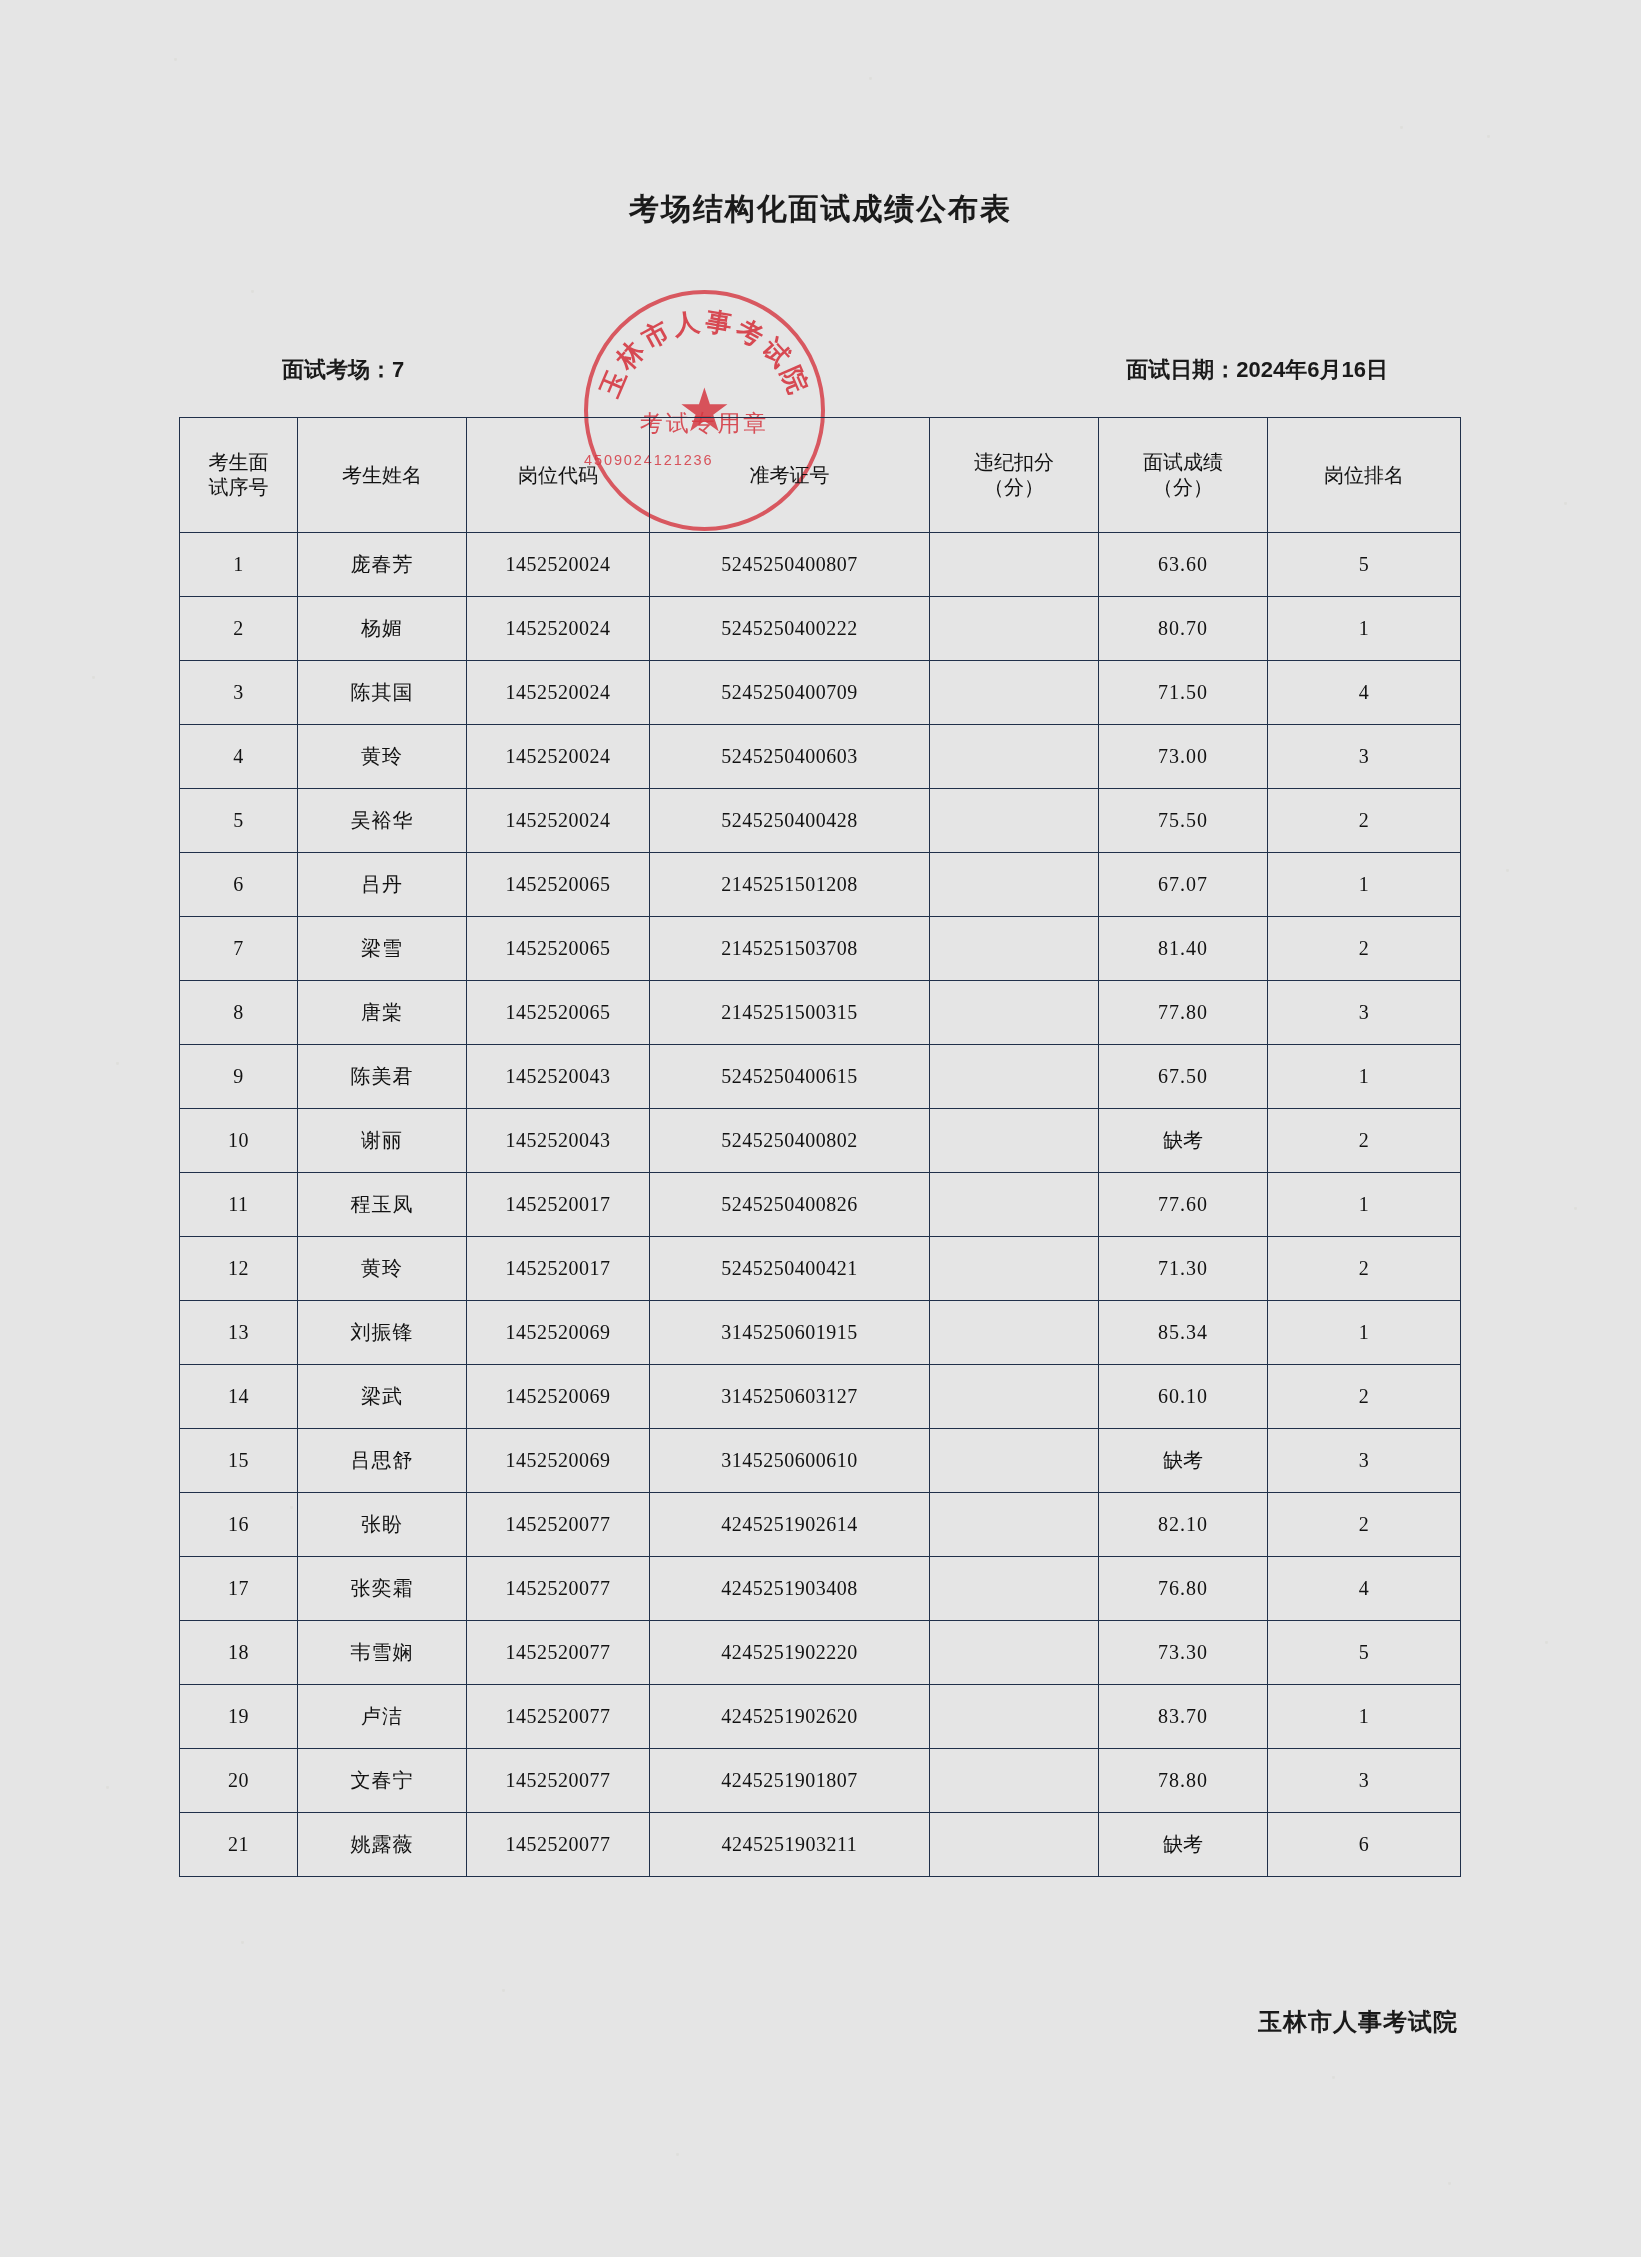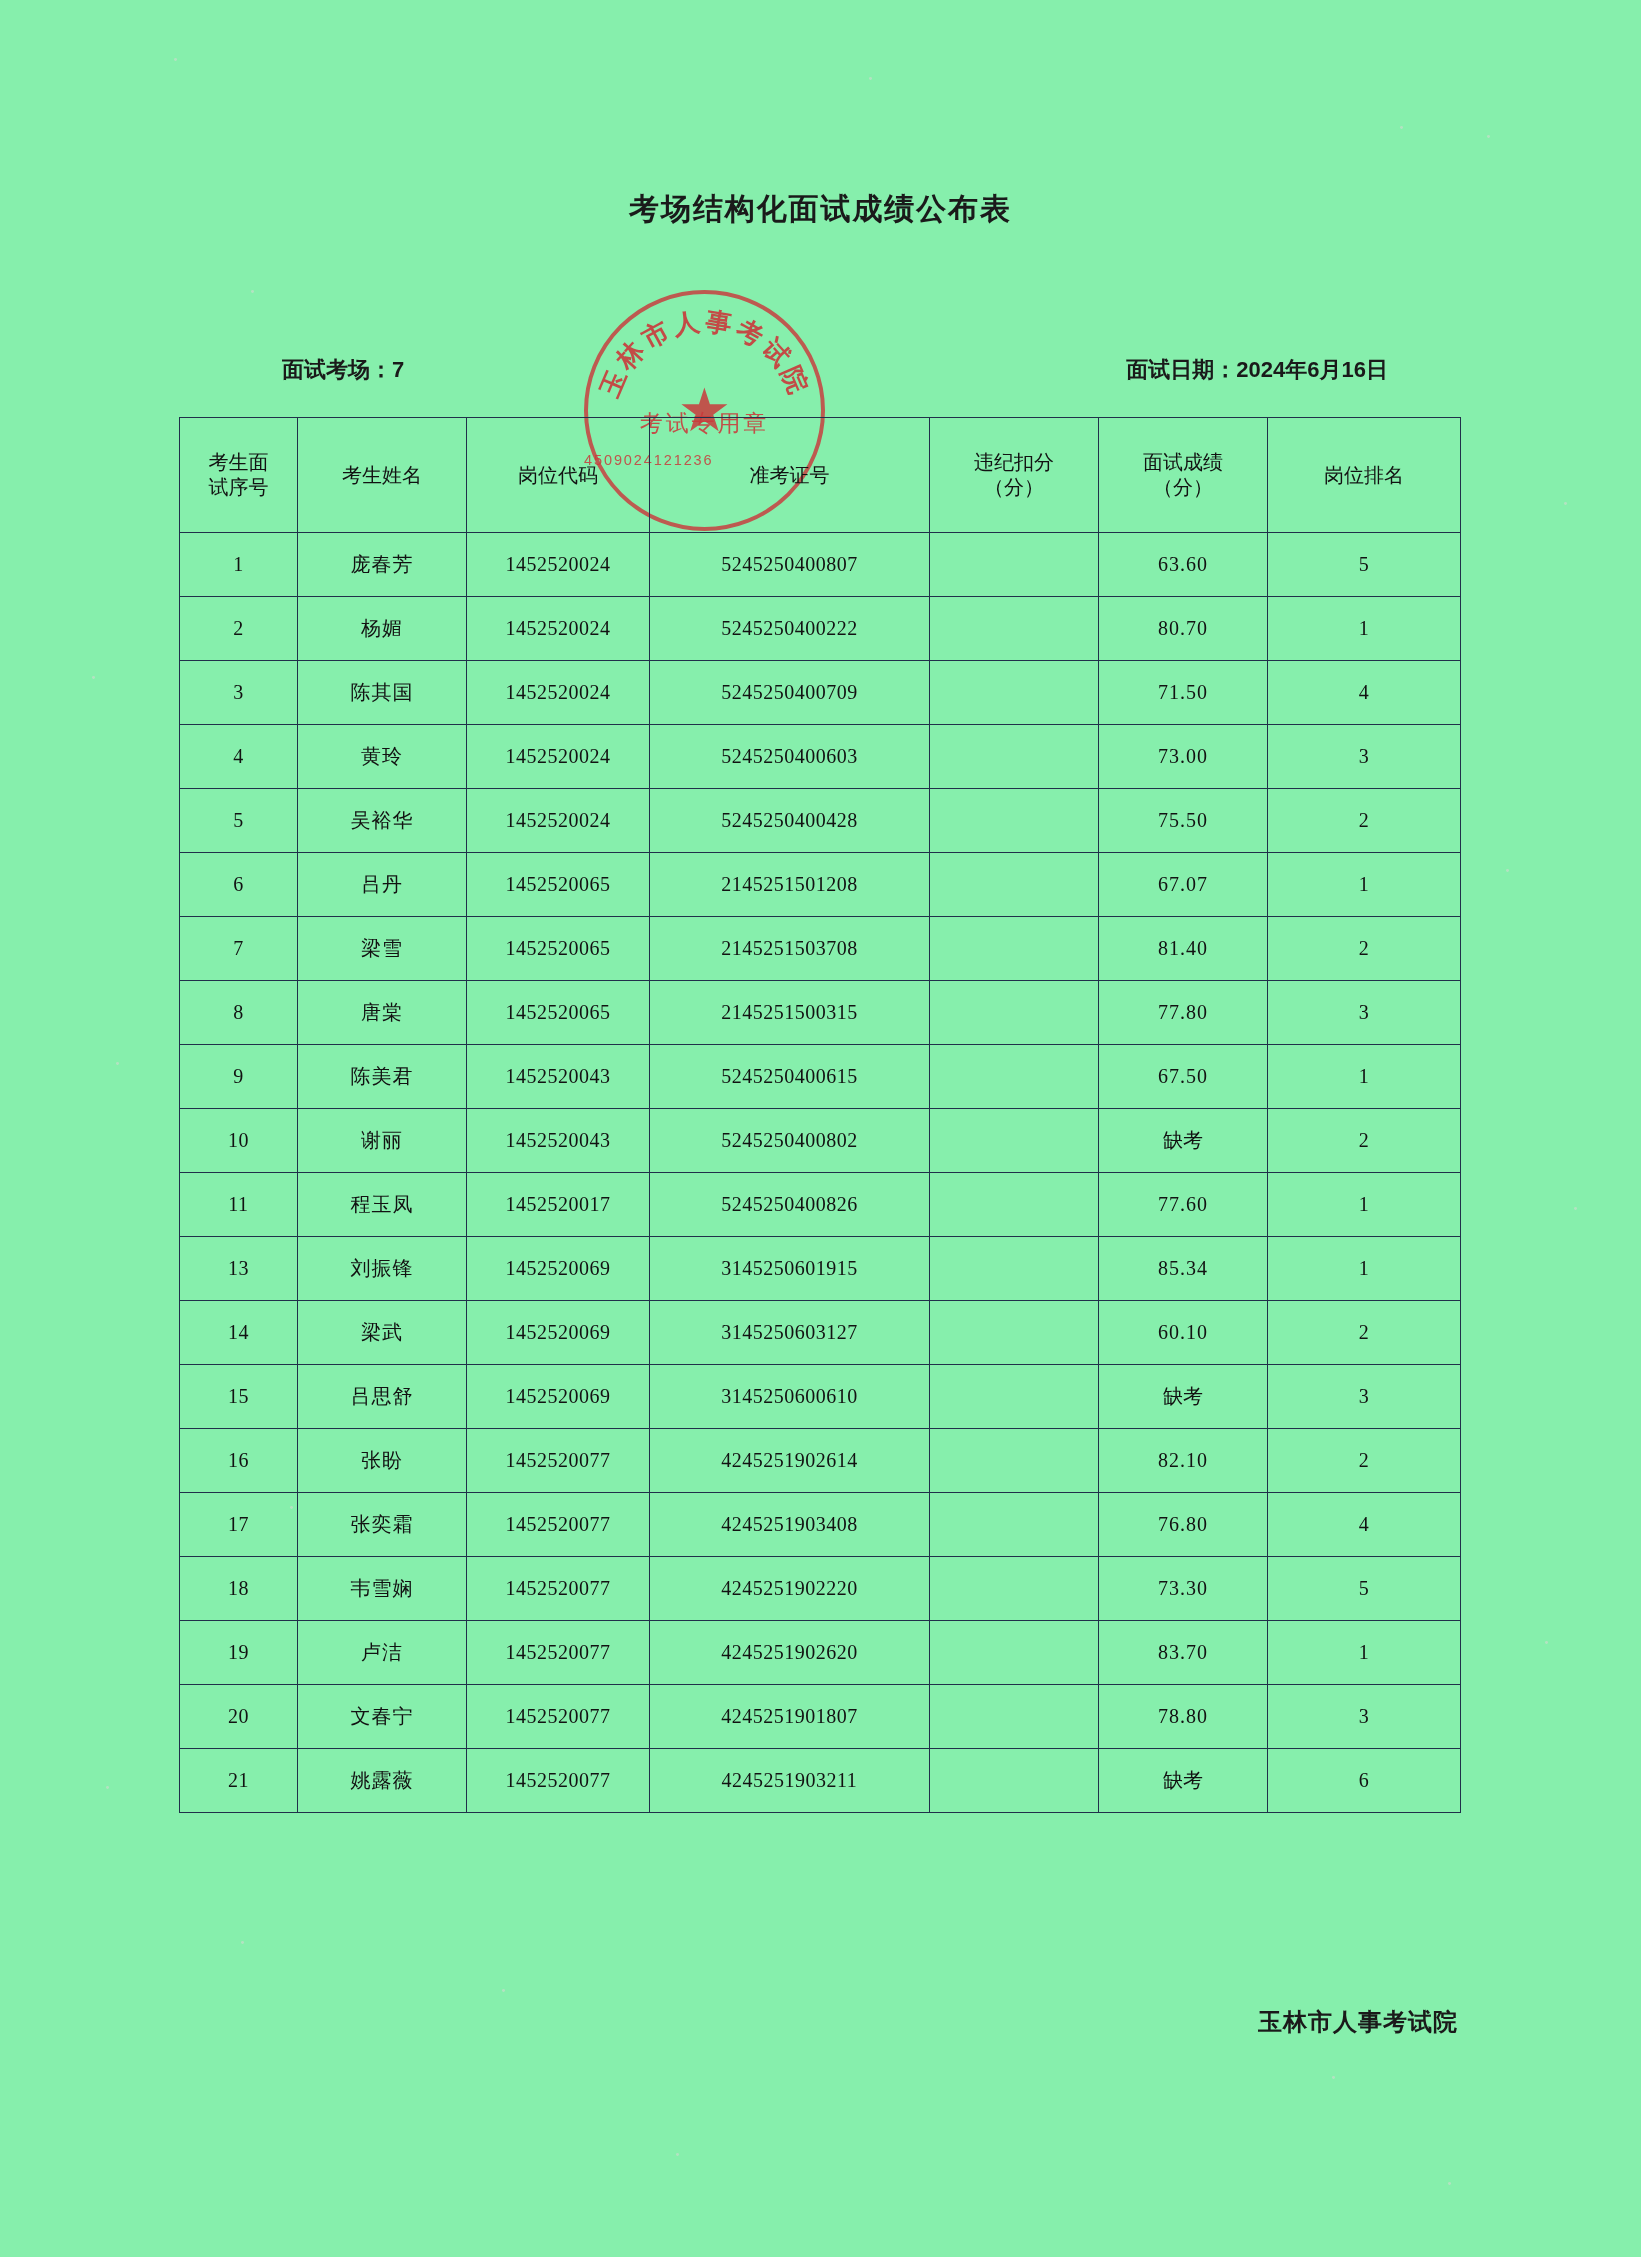--- a/index.html
+++ b/index.html
@@ -11,21 +11,21 @@
     width: 1641px;
     height: 2257px;
     position: relative;
     font-family: "Liberation Serif", "DejaVu Serif", serif;
     color: #1a1a1a;
     overflow: hidden;
   }
   .page {
     position: absolute;
     inset: 0;
-    background: #86efac;
+    background: #e5e5e5;
   }
   
   .speck {
     position: absolute;
     background: #d8d8d4;
     border-radius: 50%;
     opacity: .55;
   }
 
   .doc-title {
@@ -321,20 +321,29 @@
         <tr>
           <td class="num-cell">11</td>
           <td class="name-cell">程玉凤</td>
           <td class="num-cell">1452520017</td>
           <td class="num-cell">5245250400826</td>
           <td class="num-cell"></td>
           <td class="score-cell">77.60</td>
           <td class="num-cell">1</td>
         </tr>
         <tr>
+          <td class="num-cell">12</td>
+          <td class="name-cell">黄玲</td>
+          <td class="num-cell">1452520017</td>
+          <td class="num-cell">5245250400421</td>
+          <td class="num-cell"></td>
+          <td class="score-cell">71.30</td>
+          <td class="num-cell">2</td>
+        </tr>
+        <tr>
           <td class="num-cell">13</td>
           <td class="name-cell">刘振锋</td>
           <td class="num-cell">1452520069</td>
           <td class="num-cell">3145250601915</td>
           <td class="num-cell"></td>
           <td class="score-cell">85.34</td>
           <td class="num-cell">1</td>
         </tr>
         <tr>
           <td class="num-cell">14</td>

